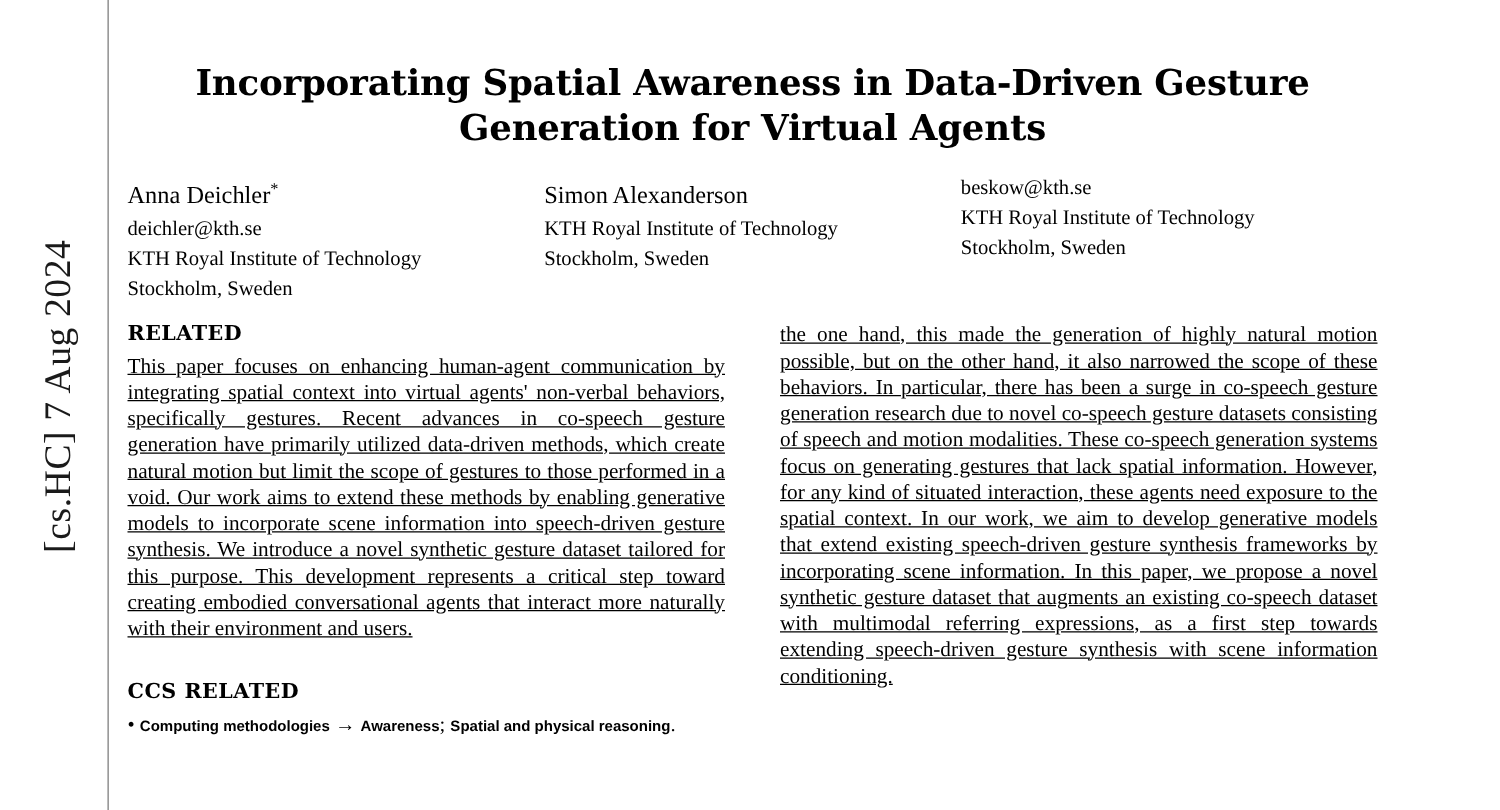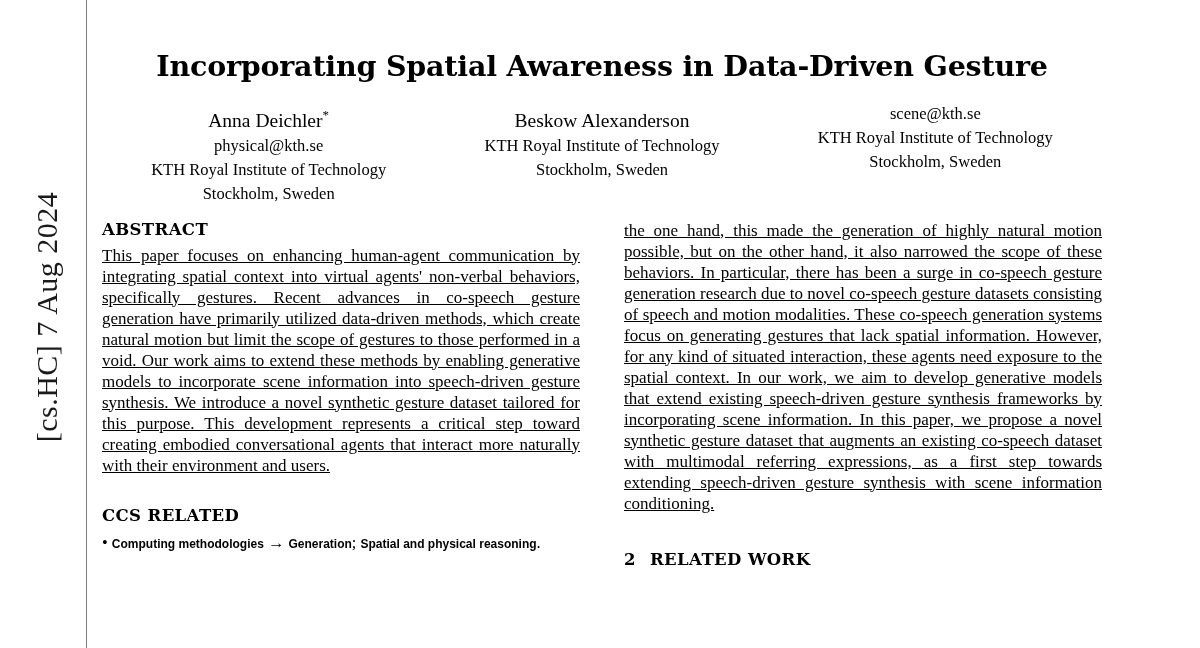--- a/index.html
+++ b/index.html
@@ -66,21 +66,20 @@
     color: #000;
   }
   #title .l2 { display: block; }
 
   #authors {
     display: flex;
     margin-top: 18px;
   }
   .author {
     flex: 1 1 33.33%;
-    text-align: center;
     font-family: "Liberation Serif", serif;
   }
   .author .name {
     font-size: 19.5px;
     line-height: 26px;
   }
   .author .name .star {
     font-size: 13px;
     vertical-align: super;
   }
@@ -146,56 +145,56 @@
 
 <div id="page">
 
   <div id="arxiv-stamp">[cs.HC]  7 Aug 2024</div>
   <div id="rule"></div>
 
   <div id="content">
 
     <div id="title">
       <span>Incorporating Spatial Awareness in Data-Driven Gesture</span>
+      <span class="l2">Generation for Virtual Agents</span>
     </div>
 
     <div id="authors">
       <div class="author">
         <div class="name"><span>Anna Deichler</span><span class="star">*</span></div>
-        <div class="email">physical@kth.se</div>
+        <div class="email">deichler@kth.se</div>
         <div class="inst">KTH Royal Institute of Technology</div>
         <div class="city">Stockholm, Sweden</div>
       </div>
       <div class="author">
-        <div class="name"><span>Beskow Alexanderson</span><span class="star"></span></div>
+        <div class="name"><span>Simon Alexanderson</span><span class="star"></span></div>
         <div class="inst">KTH Royal Institute of Technology</div>
         <div class="city">Stockholm, Sweden</div>
       </div>
       <div class="author">
-        <div class="email">scene@kth.se</div>
+        <div class="email">beskow@kth.se</div>
         <div class="inst">KTH Royal Institute of Technology</div>
         <div class="city">Stockholm, Sweden</div>
       </div>
     </div>
 
     <div id="columns">
 
       <div class="col">
-        <div class="sec-head">ABSTRACT</div>
+        <div class="sec-head">RELATED</div>
         <p class="body">This paper focuses on enhancing human-agent communication by integrating spatial context into virtual agents' non-verbal behaviors, specifically gestures. Recent advances in co-speech gesture generation have primarily utilized data-driven methods, which create natural motion but limit the scope of gestures to those performed in a void. Our work aims to extend these methods by enabling generative models to incorporate scene information into speech-driven gesture synthesis. We introduce a novel synthetic gesture dataset tailored for this purpose. This development represents a critical step toward creating embodied conversational agents that interact more naturally with their environment and users.</p>
 
         <div class="spacer-16"></div>
         <div class="sec-head">CCS RELATED</div>
-        <p class="ccs"><span>•</span> <b>Computing methodologies</b> <span>→</span> <b>Generation</b><span>;</span> <b>Spatial and physical reasoning</b><span>.</span></p>
+        <p class="ccs"><span>•</span> <b>Computing methodologies</b> <span>→</span> <b>Awareness</b><span>;</span> <b>Spatial and physical reasoning</b><span>.</span></p>
 
         <div class="spacer-30"></div>
 
       </div>
 
       <div class="col">
         <p class="body">the one hand, this made the generation of highly natural motion possible, but on the other hand, it also narrowed the scope of these behaviors. In particular, there has been a surge in co-speech gesture generation research due to novel co-speech gesture datasets consisting of speech and motion modalities. These co-speech generation systems focus on generating gestures that lack spatial information. However, for any kind of situated interaction, these agents need exposure to the spatial context. In our work, we aim to develop generative models that extend existing speech-driven gesture synthesis frameworks by incorporating scene information. In this paper, we propose a novel synthetic gesture dataset that augments an existing co-speech dataset with multimodal referring expressions, as a first step towards extending speech-driven gesture synthesis with scene information conditioning.</p>
         <div class="spacer-22"></div>
-        <div class="sec-head-num"><span class="num">2</span><span>RELATED WORK</span></div>
       </div>
 
     </div>
   </div>
 </div>
 
 </body></html>

